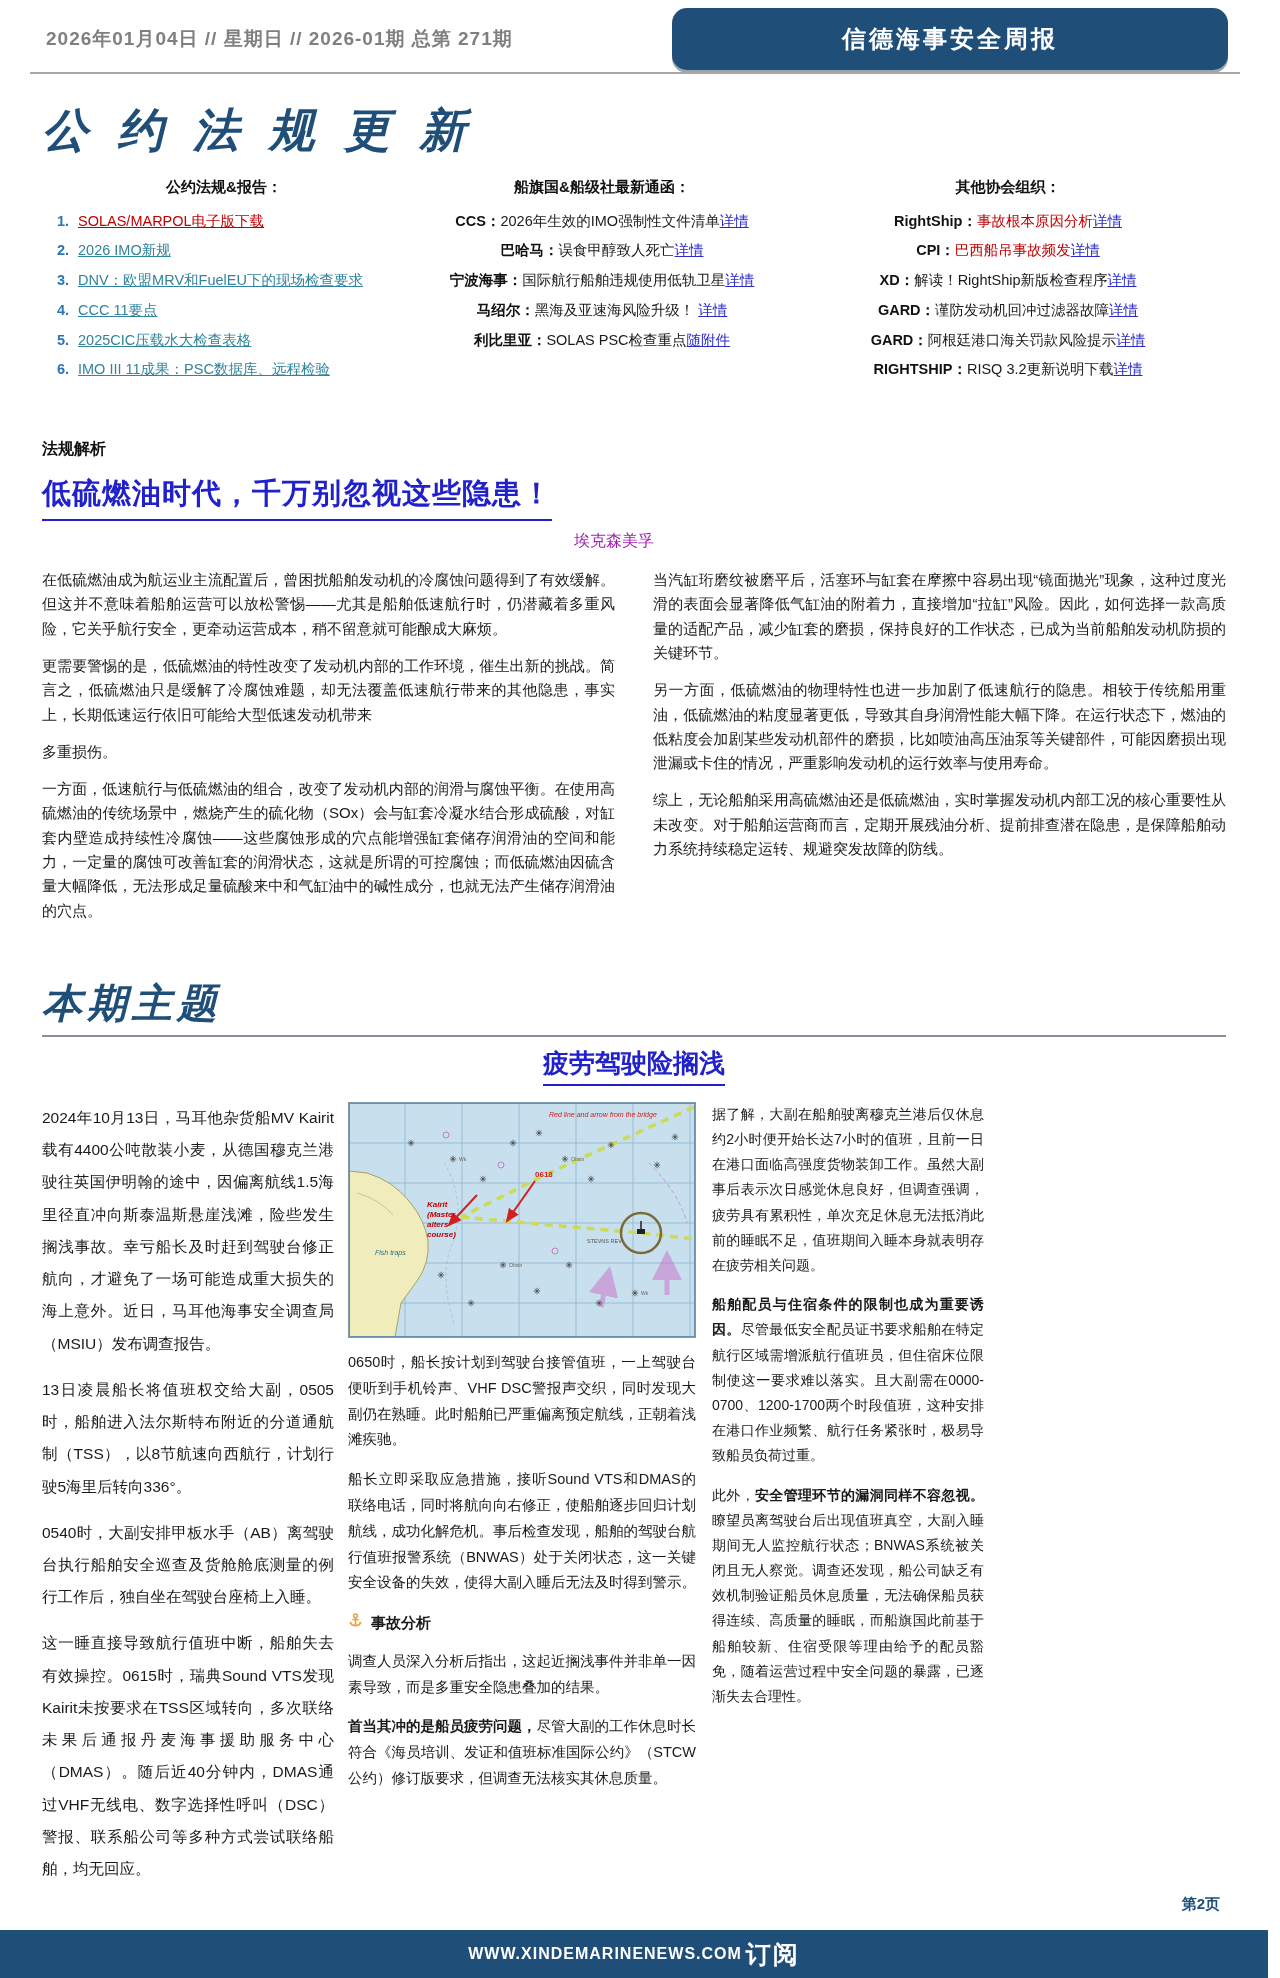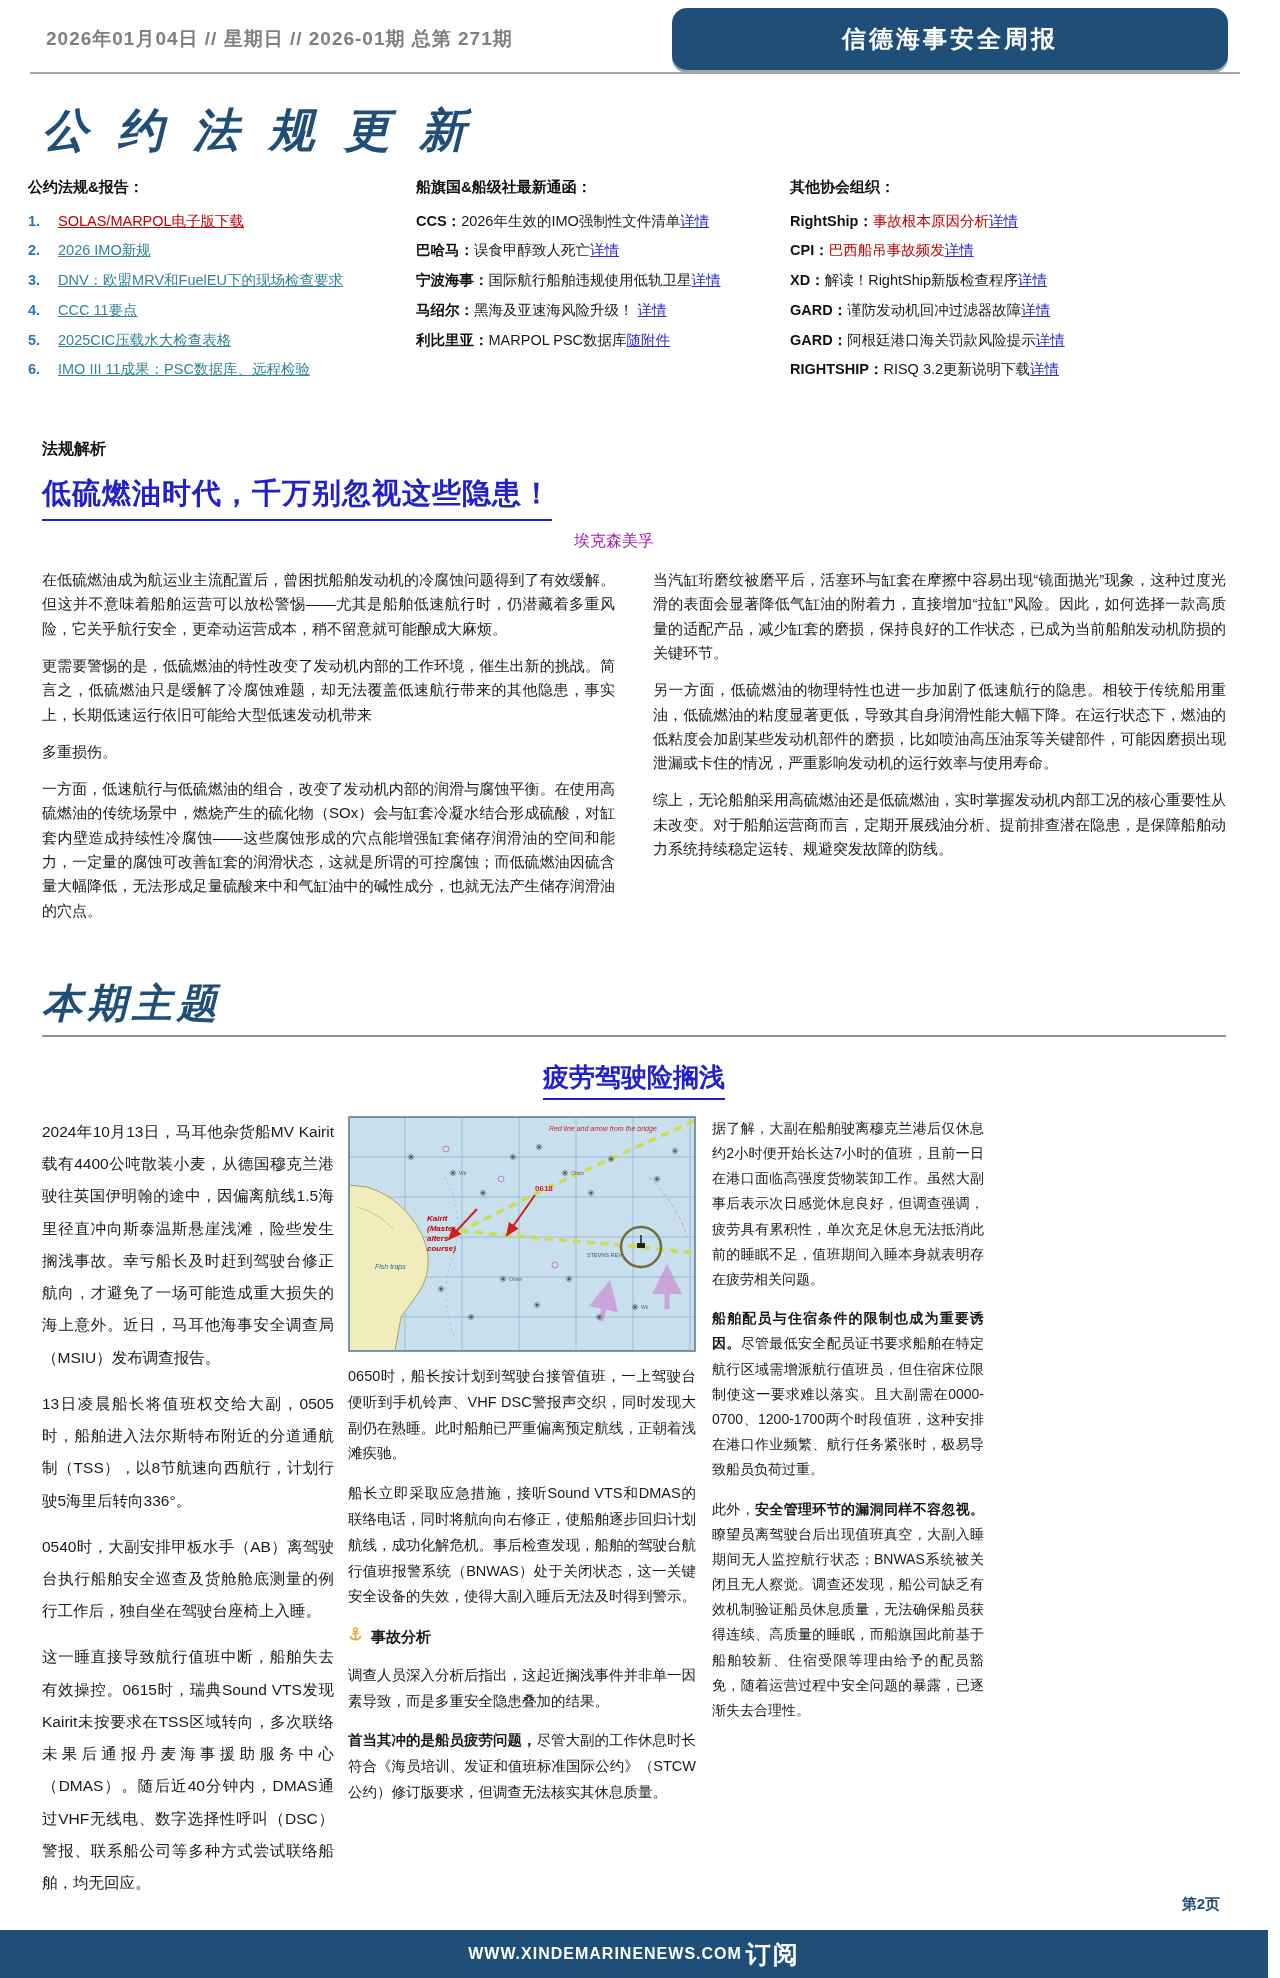--- a/index.html
+++ b/index.html
@@ -14,21 +14,21 @@
              display:flex;align-items:center;justify-content:center;box-shadow:0 3px 0 #9aa4ad;border-radius:15px;}
   .brand-box span{color:#fff;font-size:24px;font-weight:bold;letter-spacing:3px;}
 
   
   .section-title{margin:26px 42px 10px;font-family:"Liberation Serif","DejaVu Serif",serif;
                  font-style:italic;font-weight:bold;color:#1F4E79;font-size:46px;letter-spacing:9px;}
   .topic-heading{margin:40px 42px 2px;font-family:"Liberation Serif","DejaVu Serif",serif;
                  font-style:italic;font-weight:bold;color:#1F4E79;font-size:40px;letter-spacing:5px;}
 
   
-  .lists{display:flex;margin:10px 28px 0;}
+  .lists{display:flex;margin:10px 48px 0;text-align:center;}
   .lcol{font-size:14.5px;line-height:2.05;}
   .lcol1{width:352px;margin-right:36px;}
   .lcol2{width:332px;margin-right:42px;}
   .lcol3{width:396px;}
   .list-heading{font-weight:bold;font-size:15px;color:#111;margin-bottom:4px;}
   .num-item{display:flex;}
   .num-item .num{color:#2E74B5;font-weight:bold;width:30px;flex:0 0 30px;}
   a.tlink{color:#31849B;text-decoration:underline;cursor:pointer;}
   a.tlink.red{color:#C00000;}
   .cline{white-space:nowrap;}
@@ -42,21 +42,21 @@
   .headline{margin:14px 42px 0;}
   .headline a{display:inline-block;font-size:29px;font-weight:bold;color:#2121CC;
               border-bottom:2px solid #2121CC;padding-bottom:5px;letter-spacing:1px;cursor:pointer;}
   .author{margin:10px 42px 0;width:612px;text-align:right;font-size:16px;color:#a21caf;}
   .analysis-cols{display:flex;margin:16px 42px 0;gap:38px;}
   .analysis-cols .acol{flex:1;font-size:15px;line-height:1.62;text-align:justify;}
   .acol p{margin:0 0 13px;}
 
   
   .topic-rule{margin:4px 42px 0;border-top:2px solid #8a9099;}
-  .article-title{text-align:center;margin:23px 0 6px;}
+  .article-title{text-align:center;margin:9px 0 6px;}
   .article-title a{display:inline-block;font-size:26px;font-weight:bold;color:#2121CC;
                    border-bottom:2px solid #2121CC;padding-bottom:3px;cursor:pointer;}
   .story-cols{display:flex;margin:16px 42px 0;}
   .scolA{width:292px;margin-right:14px;font-size:15.5px;line-height:2.08;text-align:justify;}
   .scolB{width:348px;margin-right:16px;font-size:14.5px;line-height:1.78;text-align:justify;}
   .scolC{width:272px;font-size:14px;line-height:1.8;text-align:justify;}
   .story-cols p{margin:0 0 14px;}
   .chart-figure{margin:0 0 12px;border:1px solid #7f99ad;line-height:0;}
   .mini-header{display:flex;align-items:center;gap:8px;font-size:15px;font-weight:bold;margin:4px 0 12px;}
 
@@ -119,21 +119,21 @@
       <div class="cline">
         <b class="clabel">巴哈马：</b><span class="ctext">误食甲醇致人死亡</span><a class="blink">详情</a>
       </div>
       <div class="cline">
         <b class="clabel">宁波海事：</b><span class="ctext">国际航行船舶违规使用低轨卫星</span><a class="blink">详情</a>
       </div>
       <div class="cline">
         <b class="clabel">马绍尔：</b><span class="ctext">黑海及亚速海风险升级！ </span><a class="blink">详情</a>
       </div>
       <div class="cline">
-        <b class="clabel">利比里亚：</b><span class="ctext">MARPOL PSC数据库</span><a class="blink">随附件</a>
+        <b class="clabel">利比里亚：</b><span class="ctext">SOLAS PSC检查重点</span><a class="blink">随附件</a>
       </div>
     </div>
 
     <div class="lcol lcol3">
       <div class="list-heading">其他协会组织：</div>
       <div class="cline">
         <b class="clabel">RightShip：</b><span class="ctext red">事故根本原因分析</span><a class="blink">详情</a>
       </div>
       <div class="cline">
         <b class="clabel">CPI：</b><span class="ctext red">巴西船吊事故频发</span><a class="blink">详情</a>

